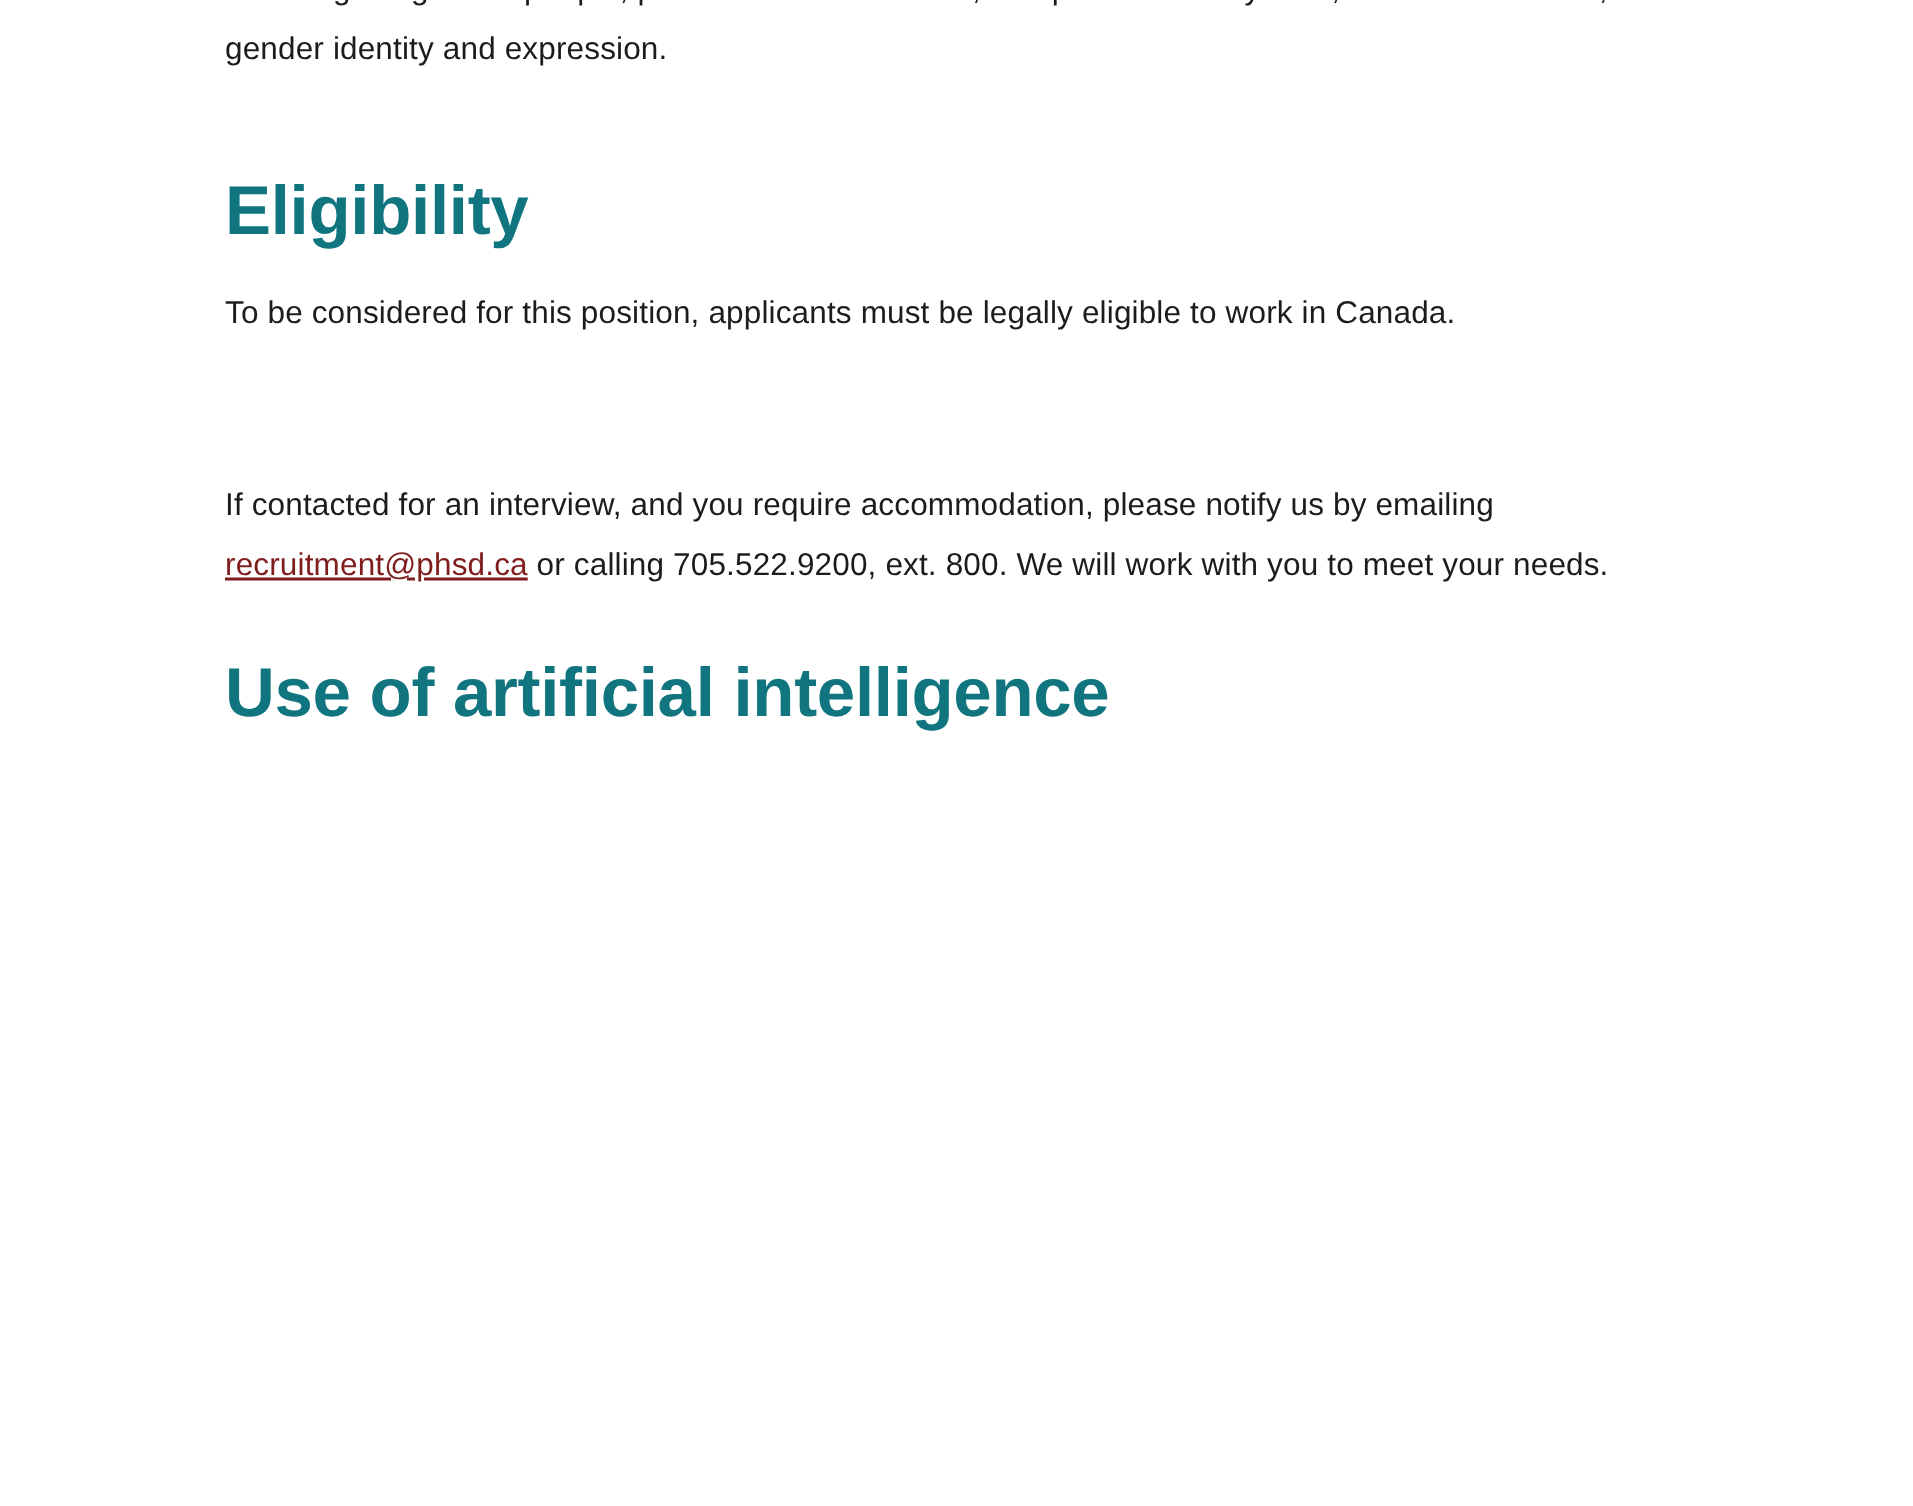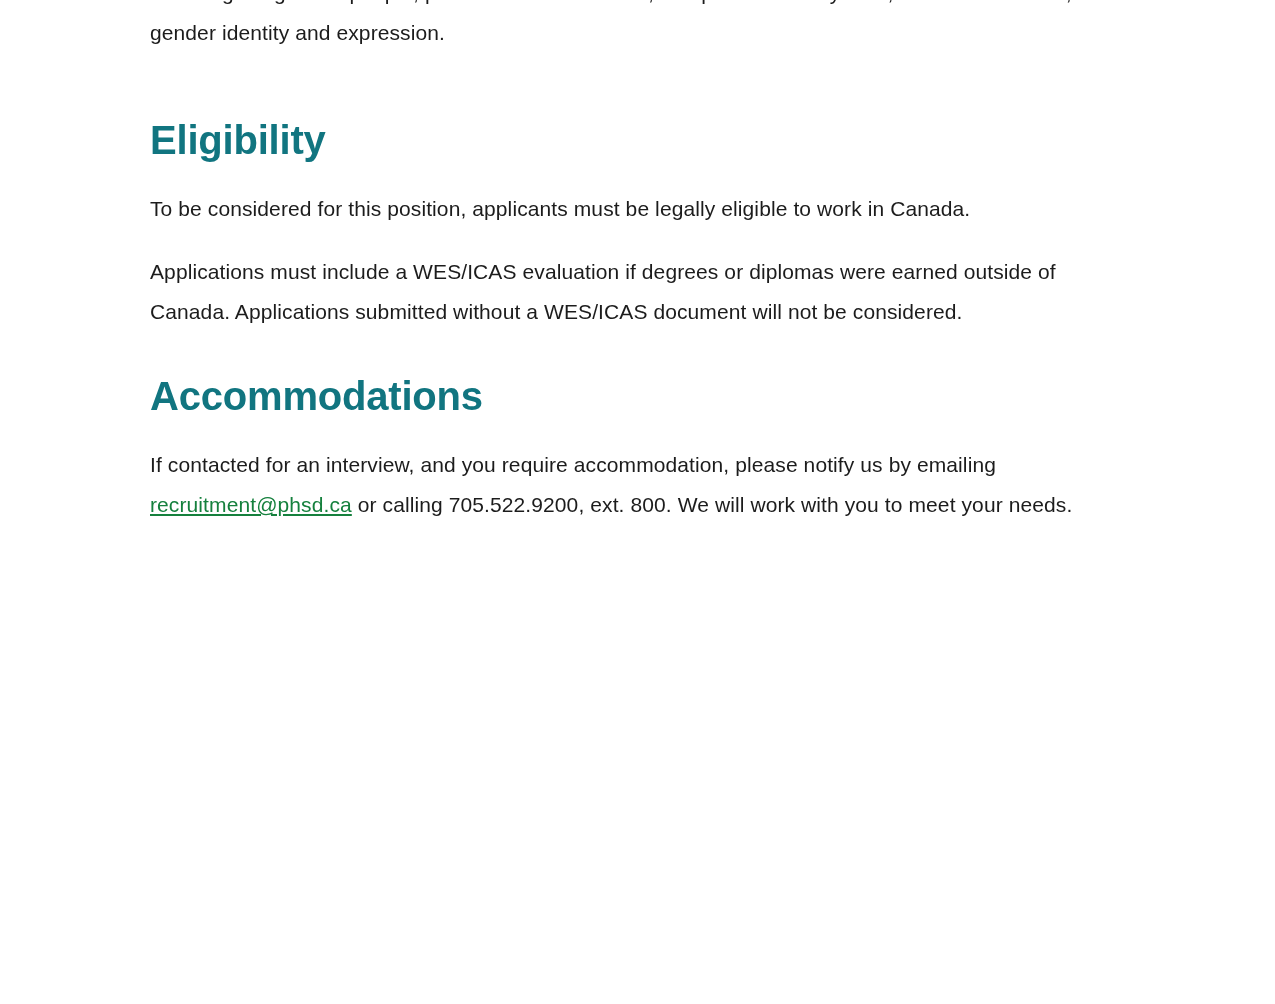--- a/index.html
+++ b/index.html
@@ -37,55 +37,54 @@
     line-height: 40px;
     color: #1c1c1c;
     font-weight: 400;
     letter-spacing: 0.1px;
   }
 
   p.gap-after { margin-bottom: 23px; }
 
   h2.section-heading {
     margin: 0;
-    font-size: 40px;
+    font-size: 46px;
     line-height: 48px;
     font-weight: 700;
     color: #117580;
     letter-spacing: -0.2px;
   }
 
   .h-spacer-top   { height: 40px; }
   .h-spacer-bottom{ height: 25px; }
 
   a.email-link {
-    color: #15803d;
+    color: #7f1d1d;
     text-underline-offset: 2px;
   }
 </style>
 </head>
 <body>
 
 <div class="page">
   <div class="content">
 
     <p class="body-text gap-after">including Indigenous people, persons with disabilities, and persons of any race, sexual orientation, gender identity and expression.</p>
 
     <div class="h-spacer-top"></div>
     <h2 class="section-heading">Eligibility</h2>
     <div class="h-spacer-bottom"></div>
 
     <p class="body-text gap-after">To be considered for this position, applicants must be legally eligible to work in Canada.</p>
 
-    <p class="body-text">Applications must include a WES/ICAS evaluation if degrees or diplomas were earned outside of Canada. Applications submitted without a WES/ICAS document will not be considered.</p>
 
     <div class="h-spacer-top"></div>
-    <h2 class="section-heading">Accommodations</h2>
     <div class="h-spacer-bottom"></div>
 
     <p class="body-text"><span>If contacted for an interview, and you require accommodation, please notify us by emailing </span><a class="email-link" href="#">recruitment@phsd.ca</a><span> or calling 705.522.9200, ext. 800. We will work with you to meet your needs.</span></p>
 
     <div class="h-spacer-top"></div>
+    <h2 class="section-heading">Use of artificial intelligence</h2>
     <div class="h-spacer-bottom"></div>
 
 
   </div>
 </div>
 
 </body></html>

